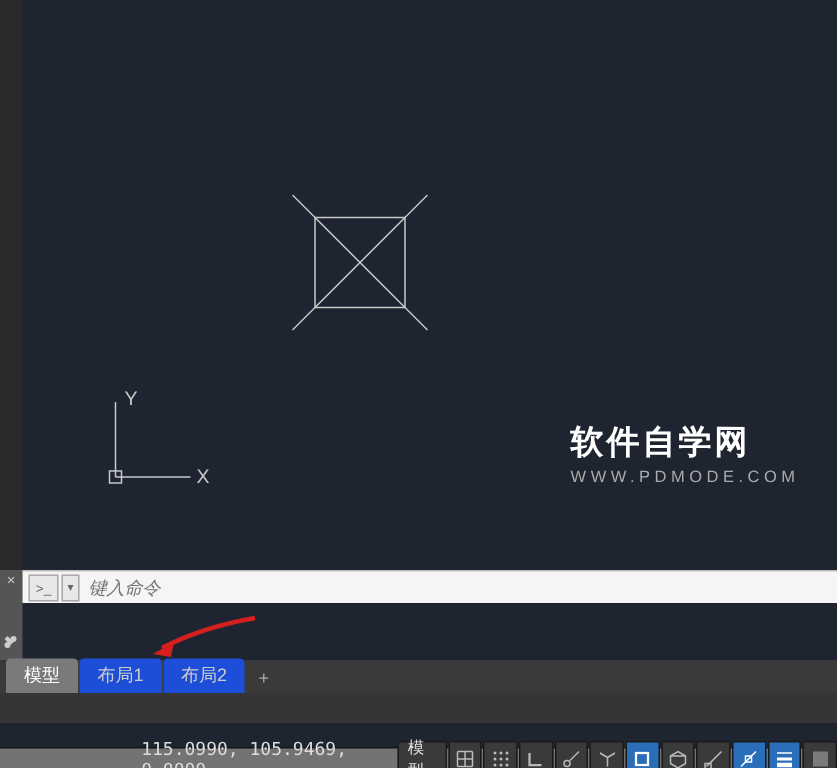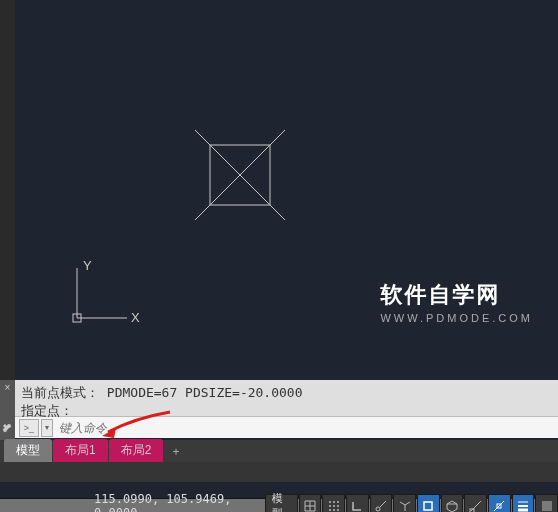--- a/index.html
+++ b/index.html
@@ -143,21 +143,21 @@
       left: 0;
       right: 0;
       height: 22px;
       background: #3a3a3a;
       display: flex;
       align-items: flex-end;
       padding-left: 4px;
     }
     .tab {
       padding: 3px 12px;
-      background: #be185d;
+      background: #1d4ed8;
       color: #ccc;
       font-size: 12px;
       margin-right: 1px;
       border-top-left-radius: 3px;
       border-top-right-radius: 3px;
       cursor: pointer;
     }
     .tab.active {
       background: #7a7a7a;
       color: #fff;
@@ -253,24 +253,20 @@
 
 <div class="command-panel">
   <div class="cmd-close">
     <span>×</span>
     <span>
       <svg width="12" height="12">
           <path d="M2 10 L7 5 A2 2 0 1 0 5 3 L3 1 L1 3 L3 5 A2 2 0 1 0 5 7 Z" fill="#ccc"></path>
         </svg>
     </span>
   </div>
-  <div class="cmd-history">
-    <div>当前点模式：  PDMODE=67  PDSIZE=-20.0000</div>
-    <div>指定点：</div>
-  </div>
   <div class="cmd-input-row">
     <div class="cmd-prompt-icon">&gt;_</div>
     <div class="cmd-dropdown">▾</div>
     <input class="cmd-input" placeholder="键入命令" style="">
   </div>
 </div>
 
 <div class="arrow-annotation">
   <svg width="80" height="30">
     <path d="M 70 2 Q 35 8 8 22" stroke="#d62020" stroke-width="3" fill="none"></path>

